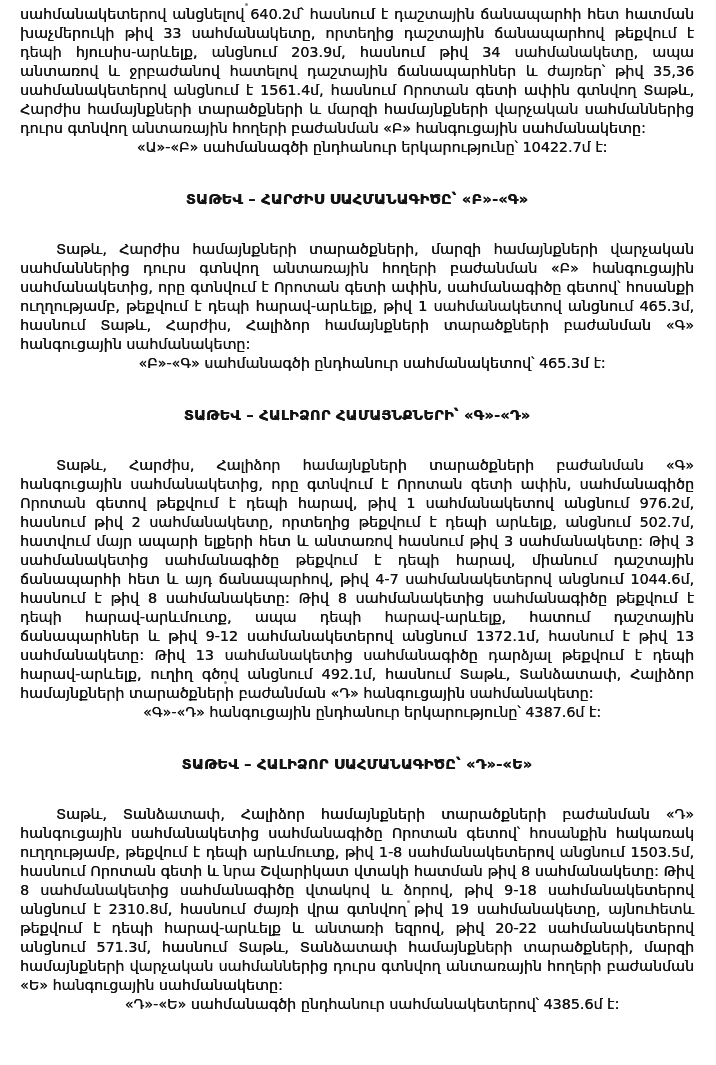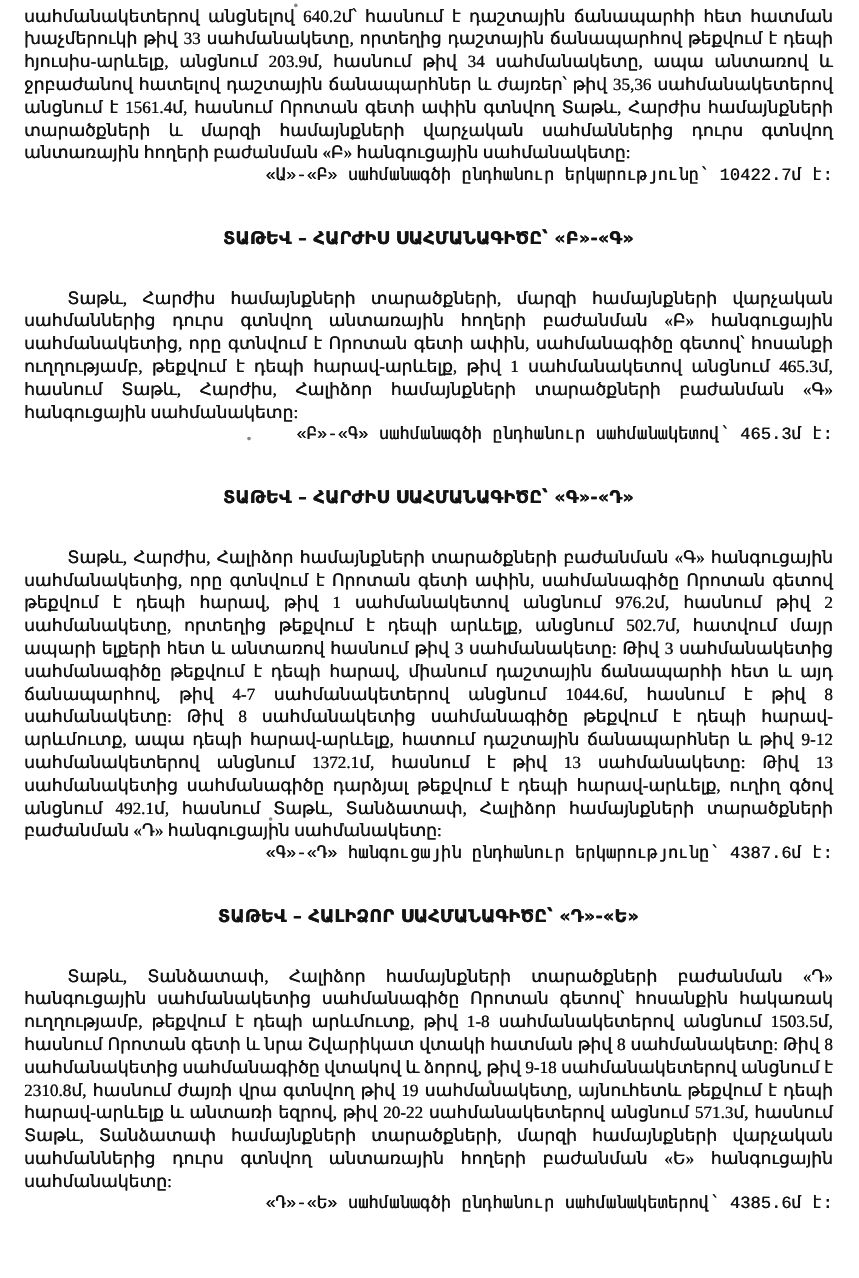--- a/index.html
+++ b/index.html
@@ -12,27 +12,26 @@
   .page {
     position: relative;
     width: 716px; height: 1065px;
     padding: 5px 22px 0 20px;
     color: #141414;
     font-size: 14.3px;
     line-height: 19px;
     text-align: justify;
     text-shadow: 0.3px 0 0 currentColor; 
   }
-  .para { text-indent: 36px; font-family: Liberation Serif, serif; }
+  .para { text-indent: 36px; }
   .para--continuation { text-indent: 0; }
   .summary {
     text-indent: 30px;
-    text-align: right;
+    text-align: center;
     white-space: normal;
-    font-family: Liberation Mono, monospace;
   }
   .heading {
     font-size: 14.6px;
     font-weight: bold;
     line-height: 19px;
     text-align: center;
     text-indent: 0;
     letter-spacing: 0.2px;
     margin: 32px 6px;
   }
@@ -49,21 +48,21 @@
 
 <div class="page">
 
   <p class="para para--continuation">սահմանակետերով անցնելով 640.2մ՝ հասնում է դաշտային ճանապարհի հետ հատման խաչմերուկի թիվ 33 սահմանակետը, որտեղից դաշտային ճանապարհով թեքվում է դեպի հյուսիս-արևելք, անցնում 203.9մ, հասնում թիվ 34 սահմանակետը, ապա անտառով և ջրբաժանով հատելով դաշտային ճանապարհներ և ժայռեր՝ թիվ 35,36 սահմանակետերով անցնում է 1561.4մ, հասնում Որոտան գետի ափին գտնվող Տաթև, Հարժիս համայնքների տարածքների և մարզի համայնքների վարչական սահմաններից դուրս գտնվող անտառային հողերի բաժանման «Բ» հանգուցային սահմանակետը:</p>
   <p class="summary">«Ա»-«Բ» սահմանագծի ընդհանուր երկարությունը՝ 10422.7մ է:</p>
 
   <h2 class="heading">ՏԱԹԵՎ – ՀԱՐԺԻՍ ՍԱՀՄԱՆԱԳԻԾԸ՝ «Բ»-«Գ»</h2>
   <p class="para">Տաթև, Հարժիս համայնքների տարածքների, մարզի համայնքների վարչական սահմաններից դուրս գտնվող անտառային հողերի բաժանման «Բ» հանգուցային սահմանակետից, որը գտնվում է Որոտան գետի ափին, սահմանագիծը գետով՝ հոսանքի ուղղությամբ, թեքվում է դեպի հարավ-արևելք, թիվ 1 սահմանակետով անցնում 465.3մ, հասնում Տաթև, Հարժիս, Հալիձոր համայնքների տարածքների բաժանման «Գ» հանգուցային սահմանակետը:</p>
   <p class="summary">«Բ»-«Գ» սահմանագծի ընդհանուր սահմանակետով՝ 465.3մ է:</p>
 
-  <h2 class="heading">ՏԱԹԵՎ – ՀԱՐԺԻՍ ՍԱՀՄԱՆԱԳԻԾԸ՝ «Գ»-«Դ»</h2>
+  <h2 class="heading">ՏԱԹԵՎ – ՀԱԼԻՁՈՐ ՀԱՄԱՅՆՔՆԵՐԻ՝ «Գ»-«Դ»</h2>
   <p class="para">Տաթև, Հարժիս, Հալիձոր համայնքների տարածքների բաժանման «Գ» հանգուցային սահմանակետից, որը գտնվում է Որոտան գետի ափին, սահմանագիծը Որոտան գետով թեքվում է դեպի հարավ, թիվ 1 սահմանակետով անցնում 976.2մ, հասնում թիվ 2 սահմանակետը, որտեղից թեքվում է դեպի արևելք, անցնում 502.7մ, հատվում մայր ապարի ելքերի հետ և անտառով հասնում թիվ 3 սահմանակետը: Թիվ 3 սահմանակետից սահմանագիծը թեքվում է դեպի հարավ, միանում դաշտային ճանապարհի հետ և այդ ճանապարհով, թիվ 4-7 սահմանակետերով անցնում 1044.6մ, հասնում է թիվ 8 սահմանակետը: Թիվ 8 սահմանակետից սահմանագիծը թեքվում է դեպի հարավ-արևմուտք, ապա դեպի հարավ-արևելք, հատում դաշտային ճանապարհներ և թիվ 9-12 սահմանակետերով անցնում 1372.1մ, հասնում է թիվ 13 սահմանակետը: Թիվ 13 սահմանակետից սահմանագիծը դարձյալ թեքվում է դեպի հարավ-արևելք, ուղիղ գծով անցնում 492.1մ, հասնում Տաթև, Տանձատափ, Հալիձոր համայնքների տարածքների բաժանման «Դ» հանգուցային սահմանակետը:</p>
   <p class="summary">«Գ»-«Դ» հանգուցային ընդհանուր երկարությունը՝ 4387.6մ է:</p>
 
   <h2 class="heading">ՏԱԹԵՎ – ՀԱԼԻՁՈՐ ՍԱՀՄԱՆԱԳԻԾԸ՝ «Դ»-«Ե»</h2>
   <p class="para">Տաթև, Տանձատափ, Հալիձոր համայնքների տարածքների բաժանման «Դ» հանգուցային սահմանակետից սահմանագիծը Որոտան գետով՝ հոսանքին հակառակ ուղղությամբ, թեքվում է դեպի արևմուտք, թիվ 1-8 սահմանակետերով անցնում 1503.5մ, հասնում Որոտան գետի և նրա Շվարիկատ վտակի հատման թիվ 8 սահմանակետը: Թիվ 8 սահմանակետից սահմանագիծը վտակով և ձորով, թիվ 9-18 սահմանակետերով անցնում է 2310.8մ, հասնում ժայռի վրա գտնվող թիվ 19 սահմանակետը, այնուհետև թեքվում է դեպի հարավ-արևելք և անտառի եզրով, թիվ 20-22 սահմանակետերով անցնում 571.3մ, հասնում Տաթև, Տանձատափ համայնքների տարածքների, մարզի համայնքների վարչական սահմաններից դուրս գտնվող անտառային հողերի բաժանման «Ե» հանգուցային սահմանակետը:</p>
   <p class="summary">«Դ»-«Ե» սահմանագծի ընդհանուր սահմանակետերով՝ 4385.6մ է:</p>
 
 
   <div class="speck" style="left:245px; top:3px;"></div>
   <div class="speck" style="left:206px; top:364px;"></div>

